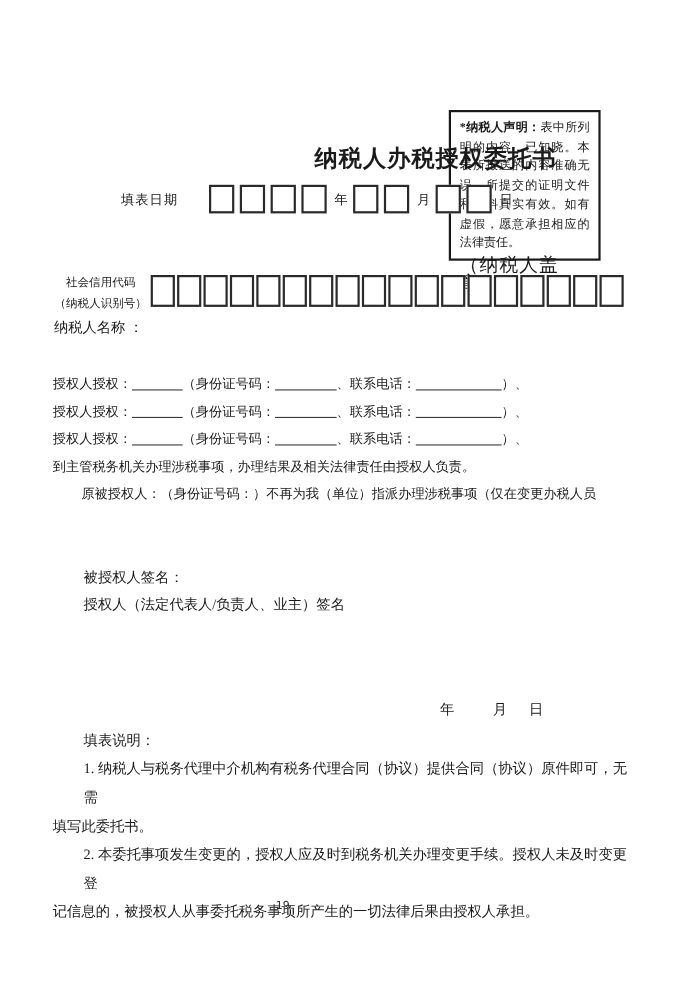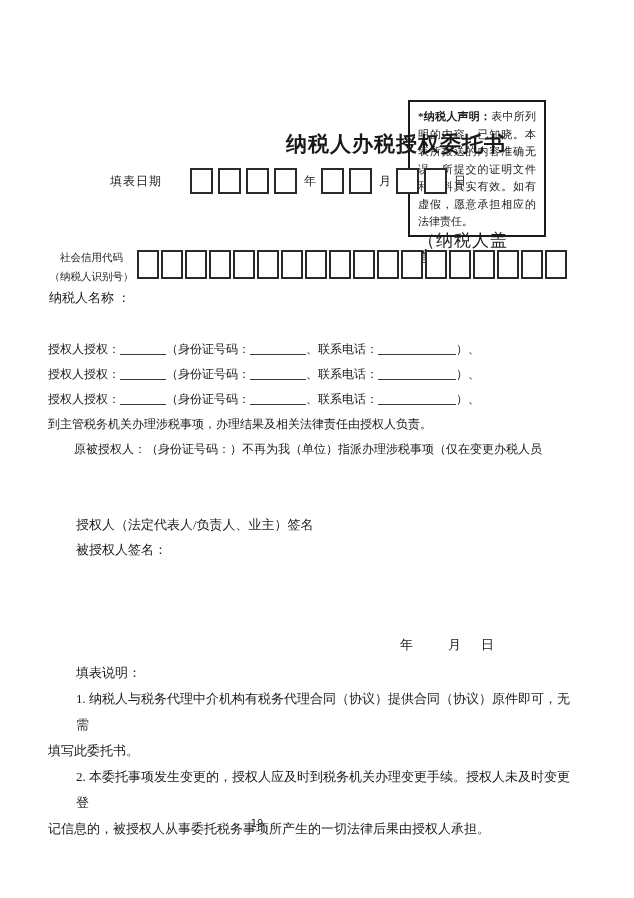--- a/index.html
+++ b/index.html
@@ -169,22 +169,22 @@
       <span>授权人授权：</span><span class="blank b46"></span><span>（身份证号码：</span><span class="blank b56"></span><span>、联系电话：</span><span class="blank b78"></span><span>）、</span>
     </div>
     <div class="auth-row">
       <span>授权人授权：</span><span class="blank b46"></span><span>（身份证号码：</span><span class="blank b56"></span><span>、联系电话：</span><span class="blank b78"></span><span>）、</span>
     </div>
     <div>到主管税务机关办理涉税事项，办理结果及相关法律责任由授权人负责。</div>
     <div class="indent1">原被授权人：（身份证号码：）不再为我（单位）指派办理涉税事项（仅在变更办税人员</div>
   </div>
 
   <div class="sign-block">
+    <div>被授权人签名：</div>
     <div>授权人（法定代表人/负责人、业主）签名</div>
-    <div>被授权人签名：</div>
   </div>
 
   <div class="sign-date">
     <span>年</span><span class="m">月</span><span class="d">日</span>
   </div>
 
   <div class="instr-block">
     <span class="line indent2">填表说明：</span>
     <span class="line indent2">1. 纳税人与税务代理中介机构有税务代理合同（协议）提供合同（协议）原件即可，无需</span>
     <span class="line">填写此委托书。</span>

